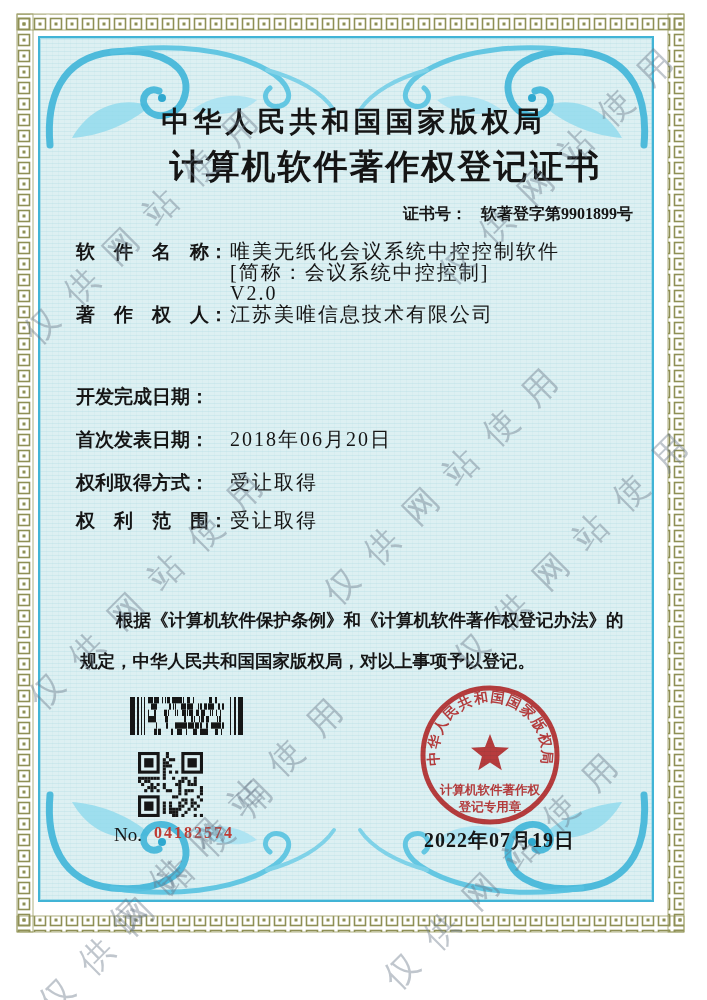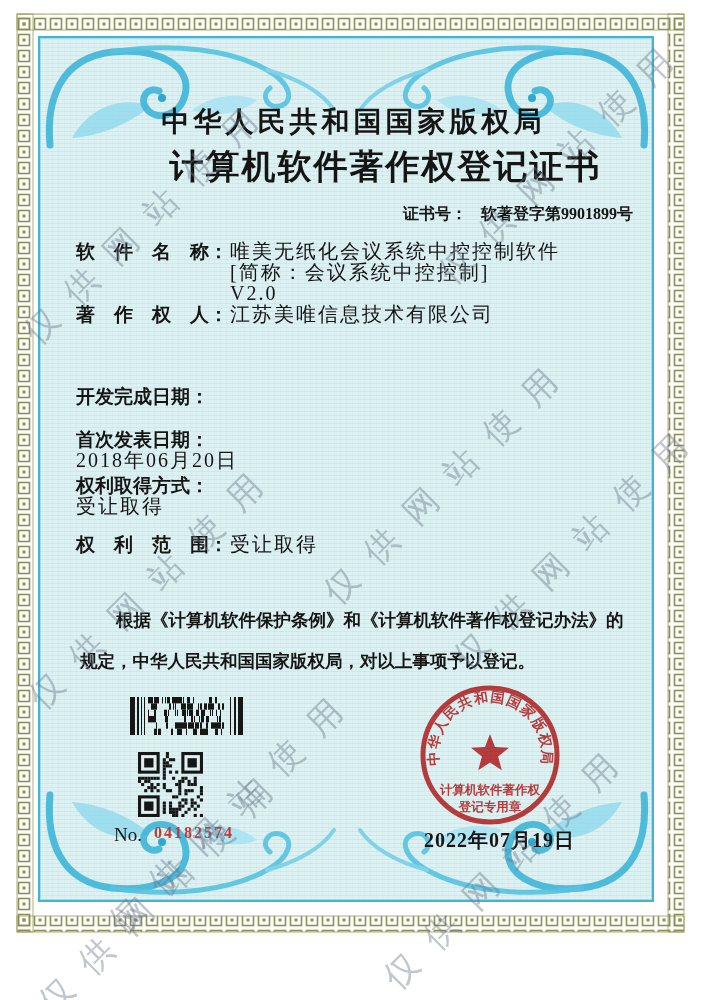--- a/index.html
+++ b/index.html
@@ -29,22 +29,22 @@
   .cert-title{position:absolute;top:144px;left:0;width:100%;text-align:center;z-index:10;
               font-size:34px;font-weight:900;letter-spacing:2px;padding-left:32px;}
   .certline{position:absolute;top:204px;right:74px;z-index:10;font-size:16px;font-weight:700;}
   .certline .lbl{margin-right:14px;}
   
   #fields{position:absolute;left:76px;top:241px;right:48px;z-index:10;}
   .frow{display:flex;align-items:flex-start;}
   .frow:nth-child(1){margin-bottom:0;}
   .frow:nth-child(2){margin-bottom:61px;}
   .frow:nth-child(3){margin-bottom:22px;}
-  .frow:nth-child(4){margin-bottom:4px;flex-direction:column;}
-  .frow:nth-child(5){margin-bottom:17px;flex-direction:column;}
+  .frow:nth-child(4){margin-bottom:22px;}
+  .frow:nth-child(5){margin-bottom:17px;}
   .frow:nth-child(6){margin-bottom:4px;}
   .flabel{flex:none;width:154px;font-size:19px;font-weight:700;line-height:21px;}
   .fvalues{flex:1;}
   .fline{font-size:20px;font-weight:400;letter-spacing:2px;line-height:21px;}
   
   .statement{position:absolute;left:80px;top:600px;width:560px;z-index:10;
              font-size:17.5px;font-weight:700;line-height:41px;}
   .statement .l1{padding-left:36px;}
   
   .barcode{position:absolute;left:130px;top:697px;z-index:10;}

